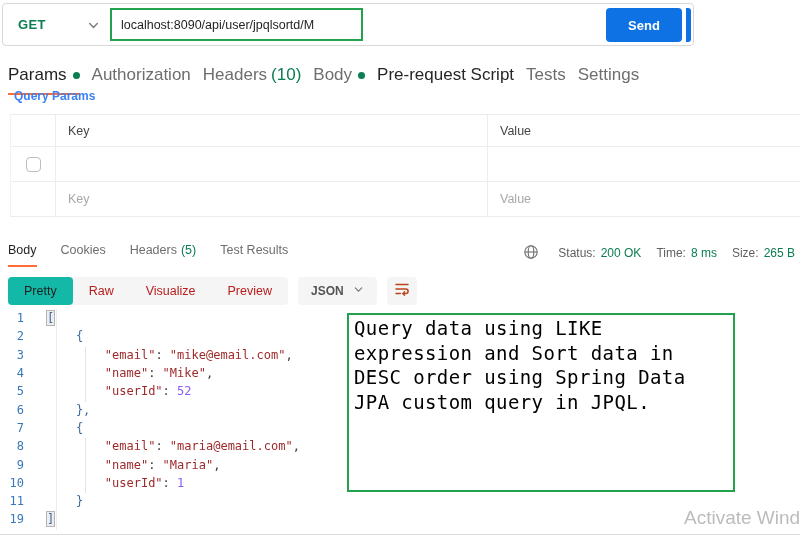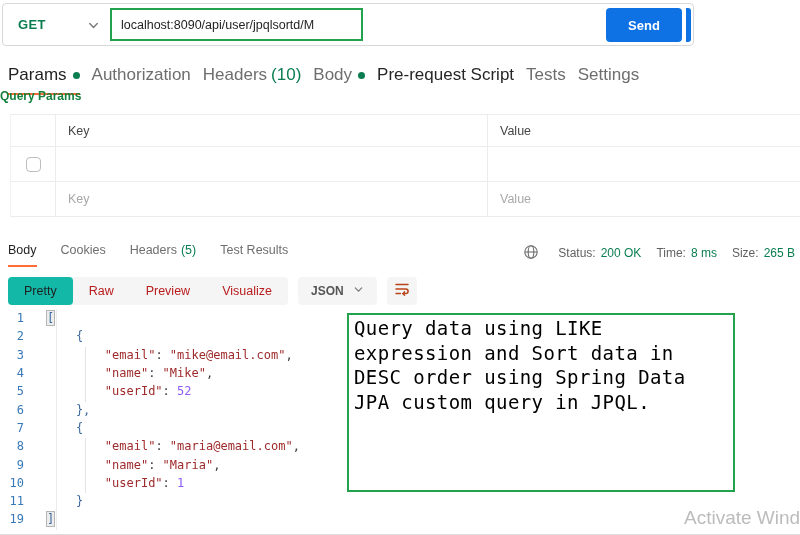--- a/index.html
+++ b/index.html
@@ -26,21 +26,21 @@
   
   .req-tabs { position:absolute; left:8px; top:57px; display:flex; gap:12px; font-size:17px;
               color:#6E6E6E; align-items:flex-start;margin-top:8px; }
   .tab { display:flex; align-items:center; gap:6px; padding-bottom:8px; cursor:pointer; }
   .tab.active { color:#1F1F1F; border-bottom:2px solid #FF6C37; }
   .tab.dark { color:#262626; }
   .dot { width:7px; height:7px; border-radius:50%; background:#0A7D51; }
   .count-green { color:#0A7D51; margin-left:3px; }
 
   
-  .qp-title { position:absolute; left:0; top:89px; font-size:12px; font-weight:700; color:#15803d; }
+  .qp-title { position:absolute; left:14px; top:89px; font-size:12px; font-weight:700; color:#3b82f6; }
   .qp-table { position:absolute; left:10px; top:114px; width:790px; border-top:1px solid #ECECEC;
               border-left:1px solid #F2F2F2; font-size:12.5px; }
   .qp-row { display:flex; border-bottom:1px solid #ECECEC; align-items:stretch; }
   .qp-row.hdr { height:32px; color:#454545; }
   .qp-row.r { height:35px; }
   .c-check { width:45px; border-right:1px solid #ECECEC; display:flex; align-items:center; justify-content:center; }
   .c-key   { width:432px; border-right:1px solid #ECECEC; display:flex; align-items:center; padding-left:12px; }
   .c-val   { flex:1; display:flex; align-items:center; padding-left:12px; }
   .qp-checkbox { width:15px; height:15px; border:1.5px solid #BDBDBD; border-radius:4px; cursor:pointer; background:#fff; }
   .qp-input { border:none; outline:none; width:95%; font-size:12.5px; color:#333;
@@ -201,22 +201,22 @@
     <span class="meta-item">
       <span class="meta-label">Size:</span>
       <span class="meta-value">265 B</span>
     </span>
   </div>
 
   <div class="view-bar">
     <div class="segmented">
       <div class="seg active">Pretty</div>
       <div class="seg">Raw</div>
+      <div class="seg">Visualize</div>
       <div class="seg">Preview</div>
-      <div class="seg">Visualize</div>
     </div>
     <div class="format-pill">
       <span>JSON</span>
       <span>
         <svg width="11" height="11" viewBox="0 0 12 12">
             <path d="M2.5 4.2 L6 7.8 L9.5 4.2" fill="none" stroke="#7A7A7A" stroke-width="1.3" stroke-linecap="round"></path>
           </svg>
       </span>
     </div>
     <div class="wrap-pill">

